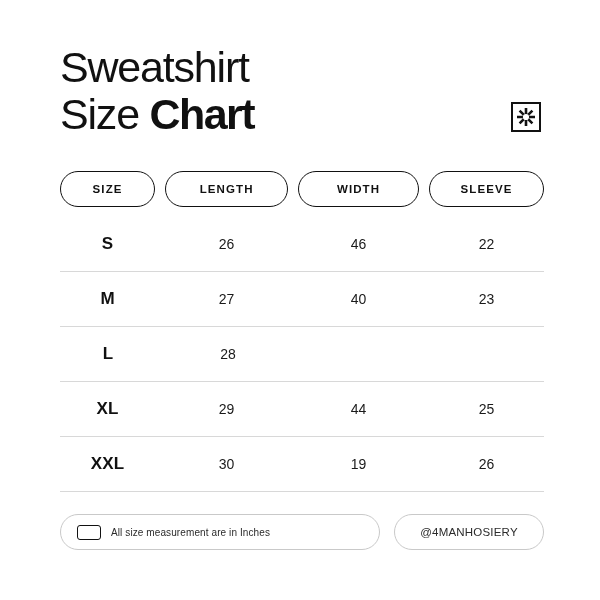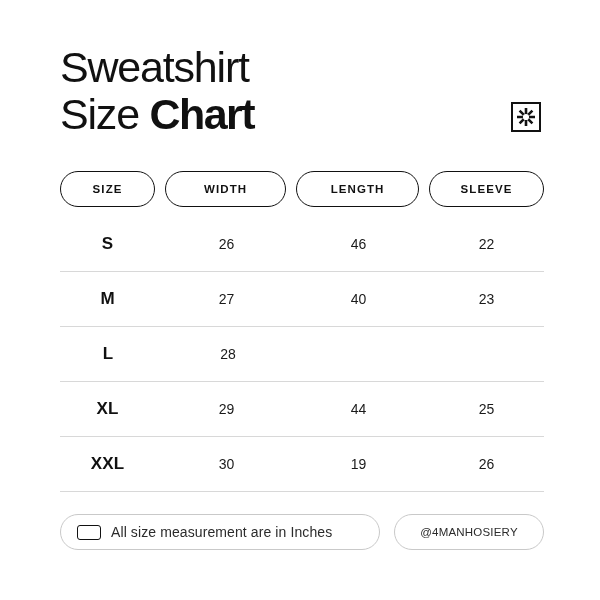--- a/index.html
+++ b/index.html
@@ -130,21 +130,21 @@
     gap: 10px;
   }
   .tag-icon {
     width: 22px;
     height: 13px;
     border: 1.6px solid #111111;
     border-radius: 3px;
     flex: 0 0 auto;
   }
   .footer-note-text {
-    font-size: 14px;
+    font-size: 10px;
     color: #2b2b2b;
     letter-spacing: 0.1px;
   }
   .footer-handle {
     width: 150px;
     height: 36px;
     border: 1.4px solid #c9c9c9;
     border-radius: 20px;
     display: flex;
     align-items: center;
@@ -168,22 +168,22 @@
       </h1>
       <svg class="logo" viewBox="0 0 30 30">
         <rect x="1" y="1" width="28" height="28" fill="none" stroke="#111111" stroke-width="2"></rect>
         <path d="M15 6 L15 24 M6 15 L24 15 M8.6 8.6 L21.4 21.4 M21.4 8.6 L8.6 21.4" stroke="#111111" stroke-width="2.6" fill="none"></path>
         <circle cx="15" cy="15" r="3.1" fill="#ffffff"></circle>
       </svg>
     </div>
 
     <div class="header-row">
       <div class="pill col-size">SIZE</div>
+      <div class="pill col-length">LENGTH</div>
       <div class="pill col-width">WIDTH</div>
-      <div class="pill col-length">LENGTH</div>
       <div class="pill col-sleeve">SLEEVE</div>
     </div>
 
     <div class="table">
 
       <div class="row">
         <div class="cell size col-size">S</div>
         <div class="cell val col-length">26</div>
         <div class="cell val col-width">46</div>
         <div class="cell val col-sleeve">22</div>

